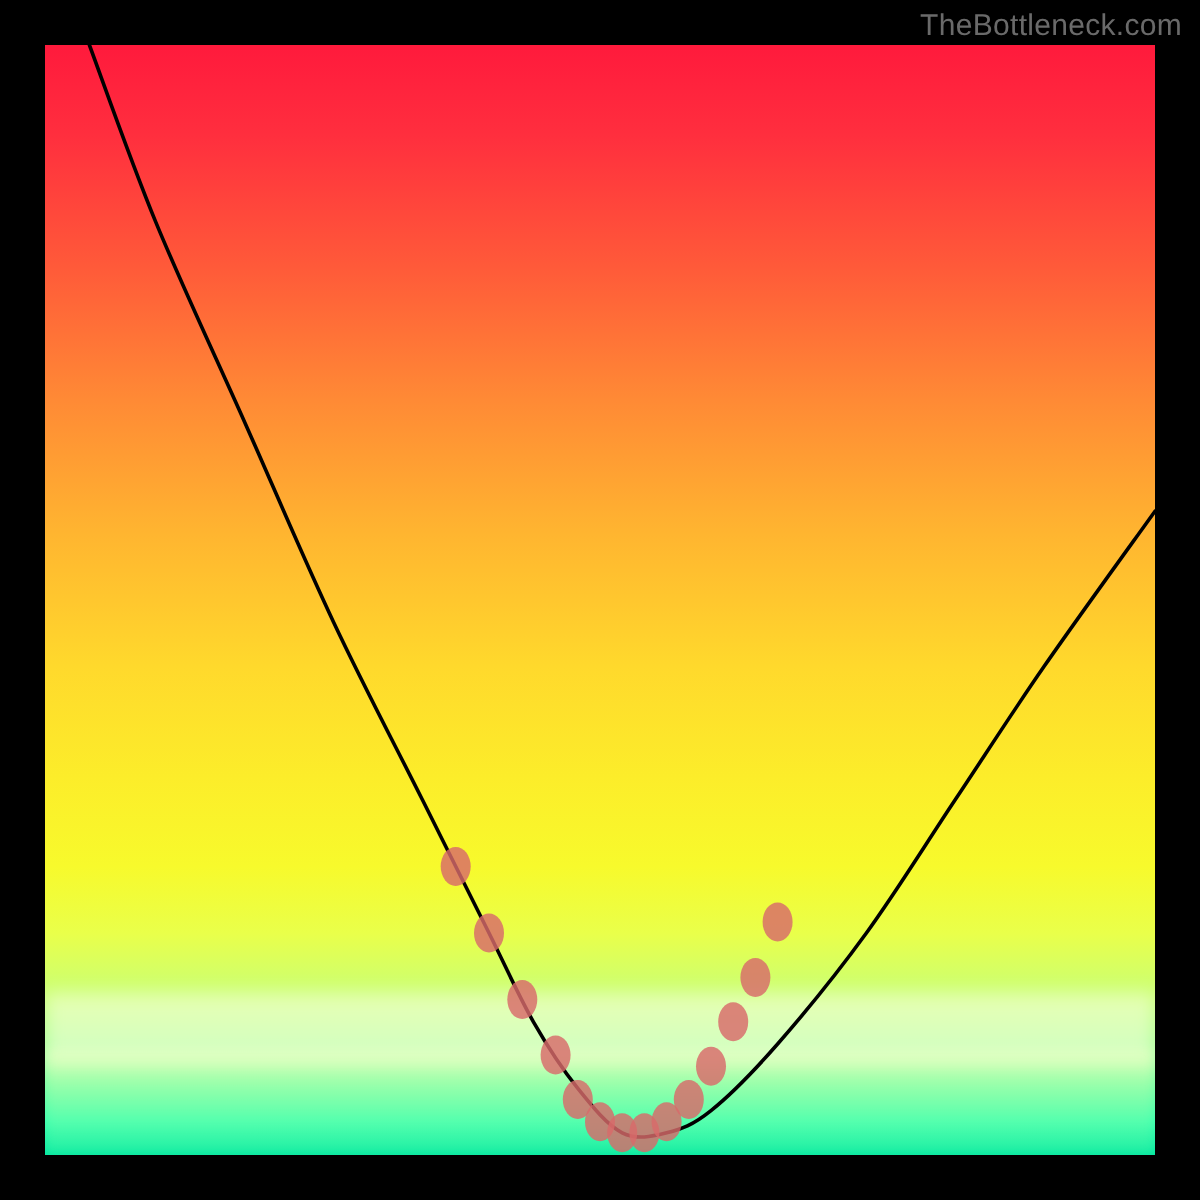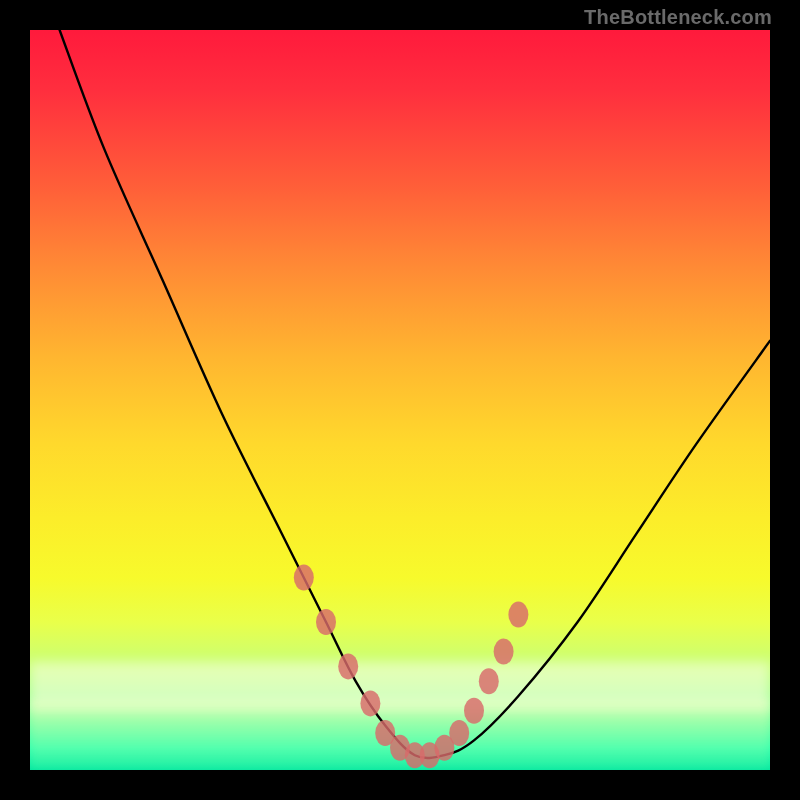--- a/index.html
+++ b/index.html
@@ -63,24 +63,24 @@
        rgba(80,255,170,0.3) 100%);
     filter: blur(4px);
   }
   svg.curve {
     position: absolute;
     inset: 0;
   }
   .watermark {
     position: absolute;
     top: 6px;
-    right: 28px;
+    right: 12px;
     color: #6a6a6a;
     font-size: 20px;
-    font-weight: 700;
+    font-weight: 400;
     letter-spacing: 0.2px;
     user-select: none;
   }
 </style>
 </head>
 <body>
 
 <div class="frame">
 
   <div class="plot-area">

